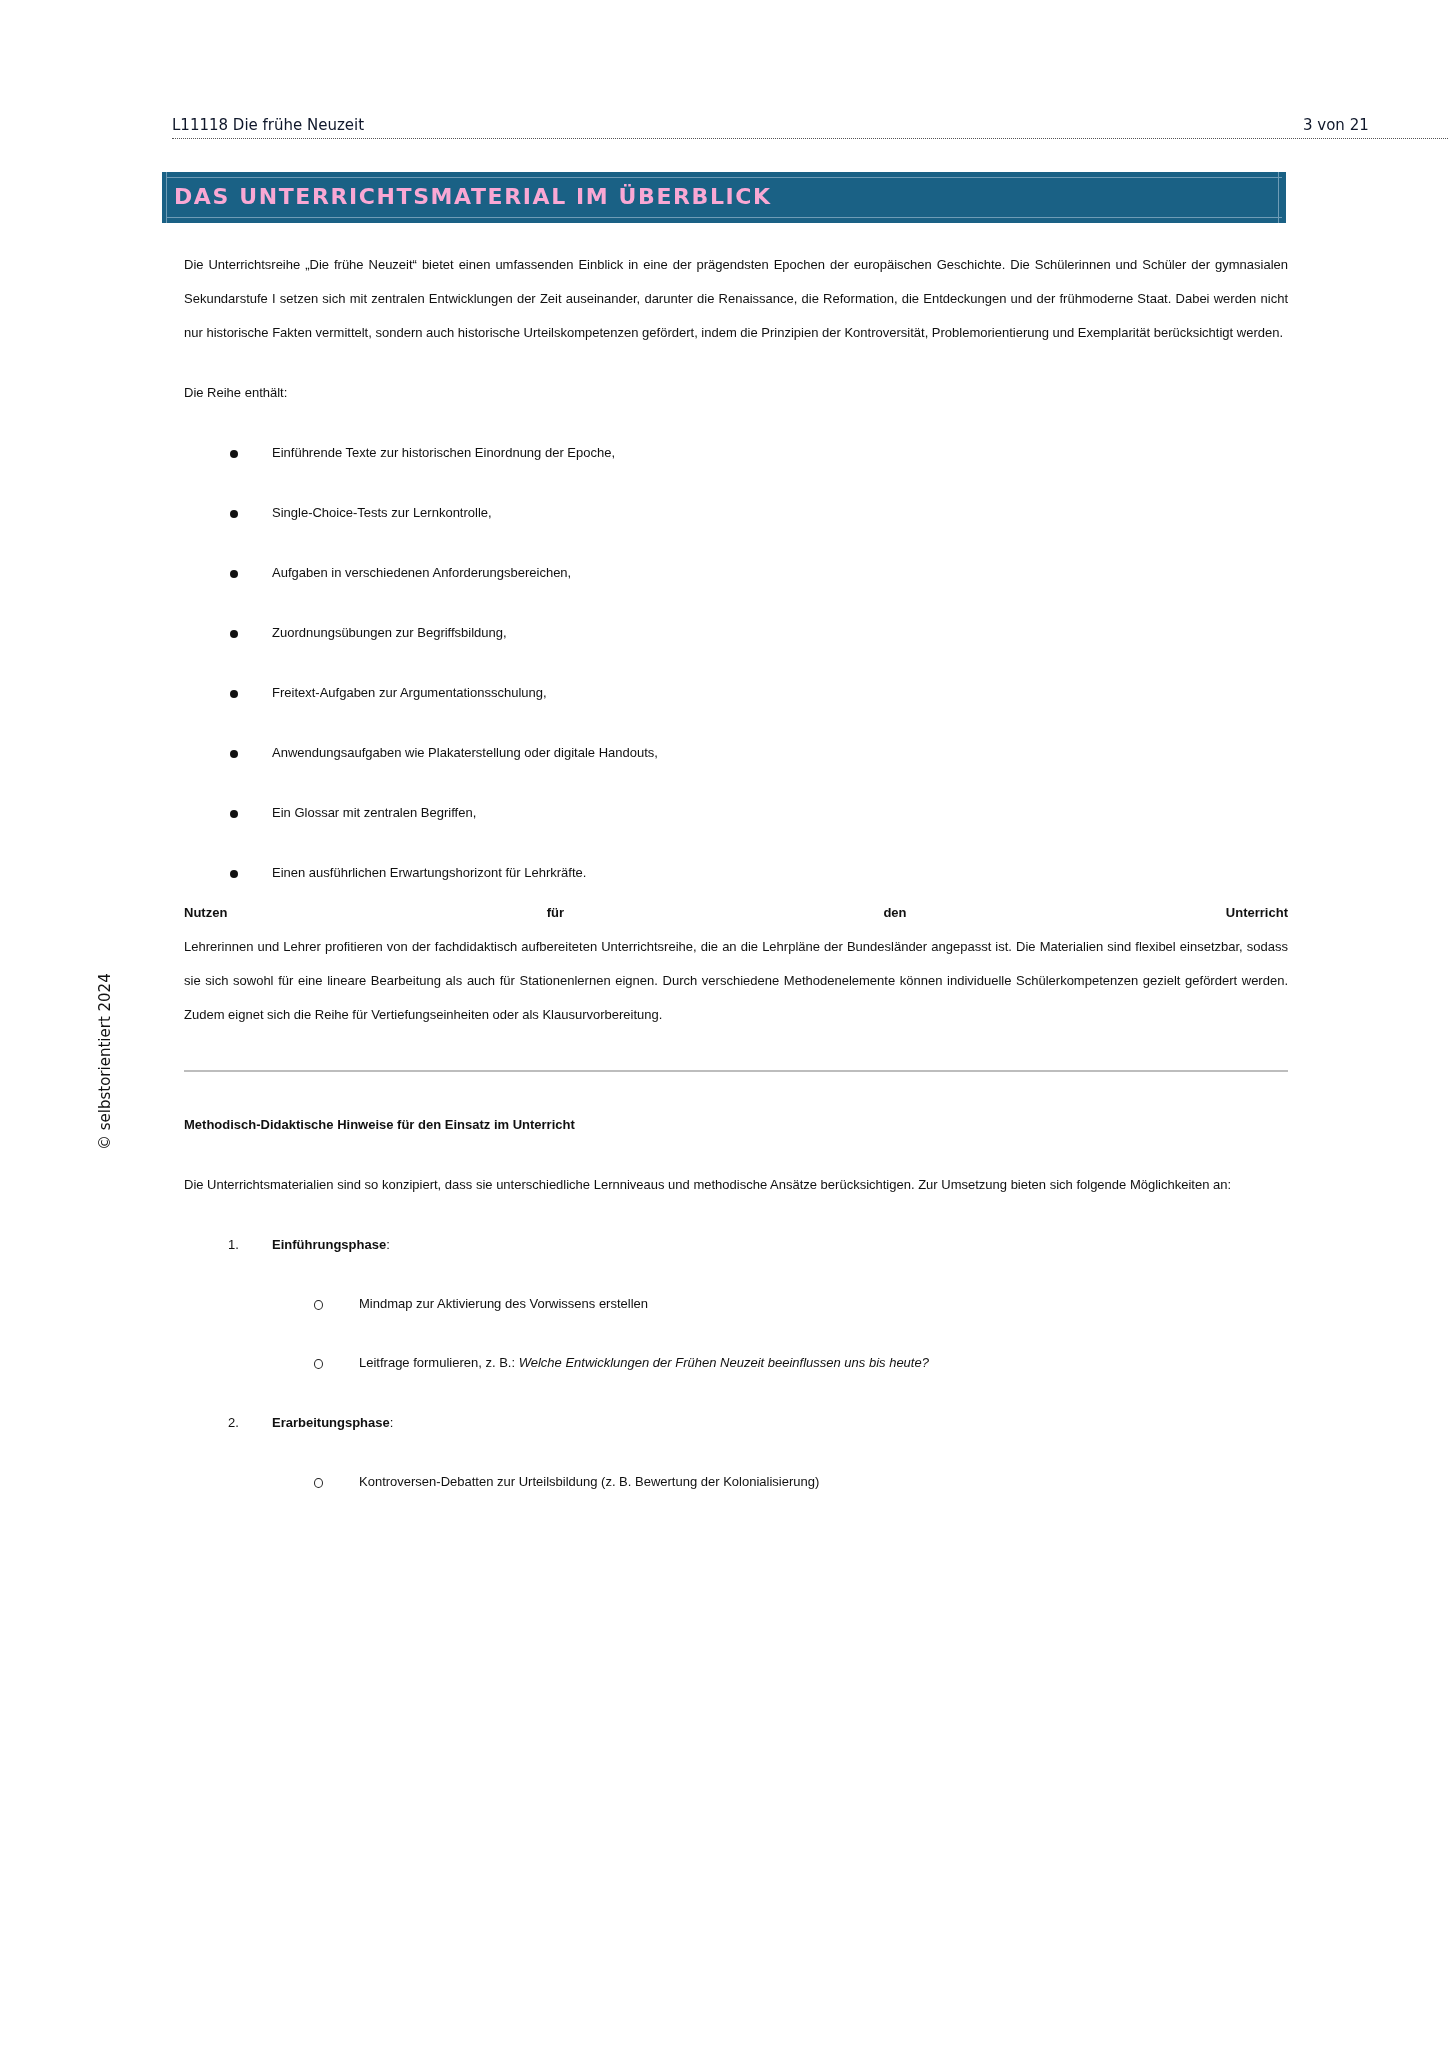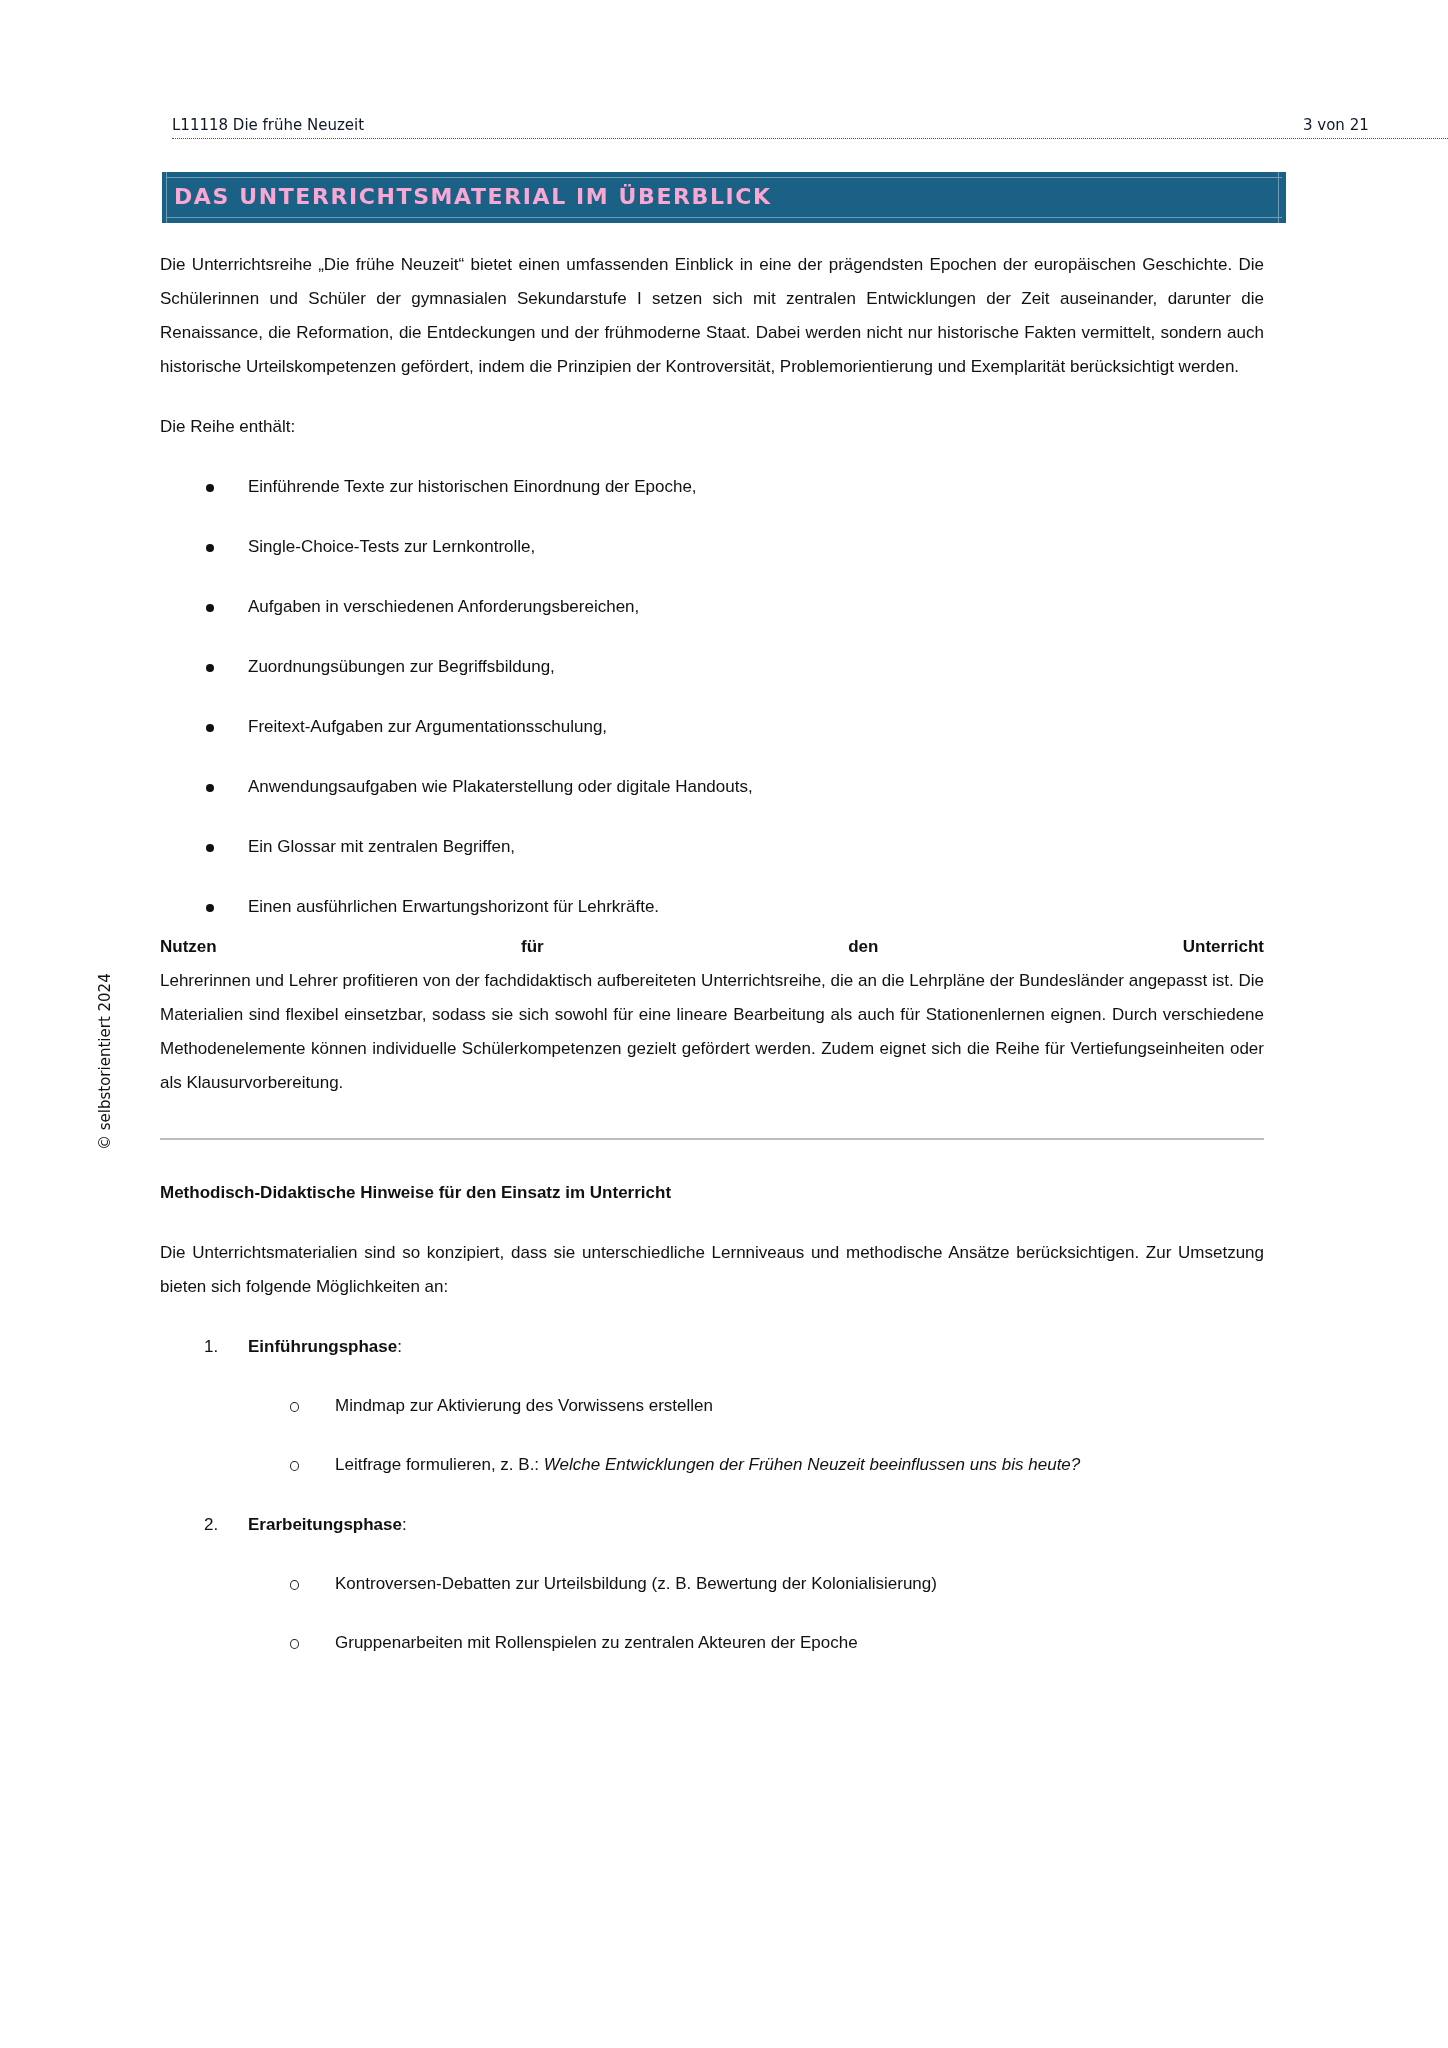--- a/index.html
+++ b/index.html
@@ -16,22 +16,22 @@
 
   .banner { position: absolute; left: 162px; top: 172px; width: 1124px; height: 51px;
             background: #1a6185; box-sizing: border-box; }
   .banner::before { content: ""; position: absolute; left: 4px; right: 4px; top: 5px; bottom: 5px;
             border-top: 1px solid #6f9cb6; border-bottom: 1px solid #6f9cb6; }
   .banner::after { content: ""; position: absolute; left: 4px; right: 7px; top: 0; bottom: 0;
             border-left: 1px solid #6f9cb6; border-right: 1px solid #6f9cb6; }
   .banner-title { position: absolute; left: 12px; top: 12px; color: #f9a8d4; font-weight: bold;
             font-size: 22px; letter-spacing: 1.6px; font-family: "DejaVu Sans", sans-serif; }
 
-  .content { position: absolute; left: 160px; top: 248px; width: 1104px;
-             font-size: 17px; line-height: 34px; }
+  .content { position: absolute; left: 184px; top: 248px; width: 1104px;
+             font-size: 13px; line-height: 34px; }
   .p { margin: 0; text-align: justify; }
   .mt-intro { margin-top: 0; }
   .gap { height: 26px; }
 
   .bullets { list-style: none; margin: 0; padding: 0; }
   .bullets li { position: relative; padding-left: 88px; height: 60px; line-height: 34px; }
   .bullets li .dot { position: absolute; left: 46px; top: 14px; width: 8px; height: 8px;
                      border-radius: 50%; background: #111; }
 
   .benefit-head { display: flex; justify-content: space-between; font-weight: bold; line-height: 34px; }
@@ -112,17 +112,16 @@
       <li><span class="ring"></span><span>Mindmap zur Aktivierung des Vorwissens erstellen</span></li>
       <li><span class="ring"></span><span>Leitfrage formulieren, z. B.: </span><span class="it">Welche Entwicklungen der Frühen Neuzeit beeinflussen uns bis heute?</span></li>
     </ul>
 
     <div class="phase">
       <span class="num">2.</span>
       <span class="label">Erarbeitungsphase</span><span>:</span>
     </div>
     <ul class="subs">
       <li><span class="ring"></span><span>Kontroversen-Debatten zur Urteilsbildung (z. B. Bewertung der Kolonialisierung)</span></li>
-      <li><span class="ring"></span><span>Gruppenarbeiten mit Rollenspielen zu zentralen Akteuren der Epoche</span></li>
     </ul>
 
   </div>
 </div>
 
 </body></html>

